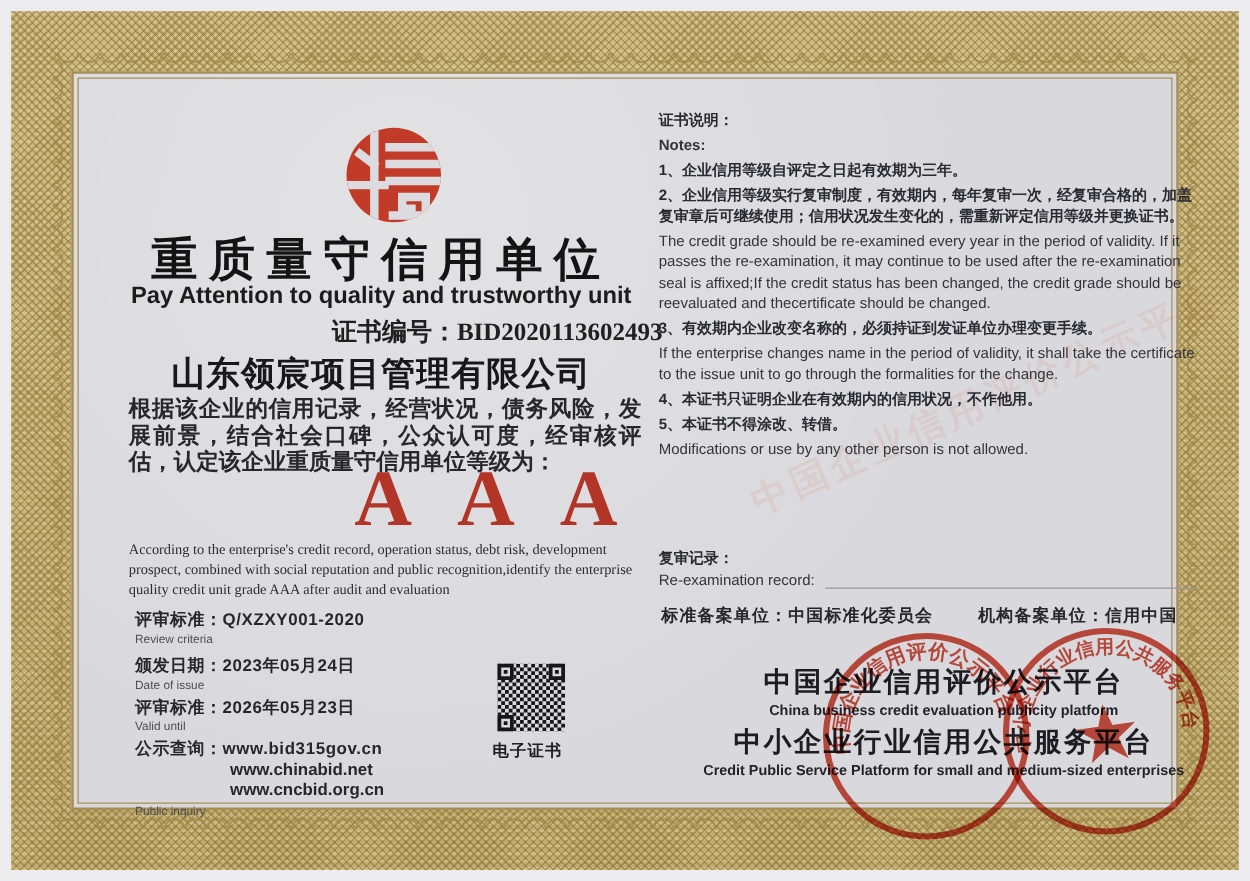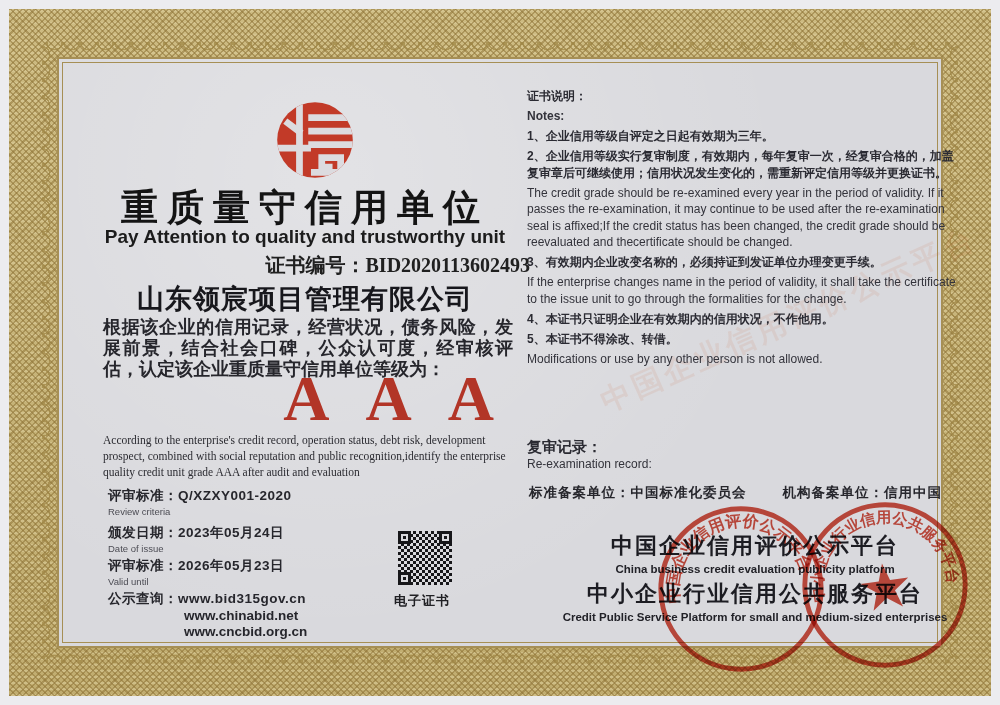--- a/index.html
+++ b/index.html
@@ -57,22 +57,22 @@
       background-size:6px 6px;position:absolute;}
   .qr i{position:absolute;width:13px;height:13px;border:3px solid #17171a;background:#dadade;box-sizing:border-box;}
   .qr i::after{content:'';position:absolute;inset:2px;background:#17171a;}
   .qr i.tl{left:0;top:0}.qr i.tr{right:0;top:0}.qr i.bl{left:0;bottom:0}
   .qrlabel{left:394px;top:592px;width:70px;font-size:13px;font-weight:bold;color:#202024;letter-spacing:1px;}
   
   .notes{left:527px;top:88px;width:432px;font-size:12px;line-height:1.38;color:#2e2e36;}
   .notes p{margin:0 0 3.5px;}
   .notes p.cn{font-weight:bold;color:#2a2a32;}
   .notes p.en{font-weight:normal;color:#33333b;}
-  .reexam-cn{left:527px;top:438px;font-size:15px;font-weight:bold;color:#2a2a32;}
-  .reexam-en{left:527px;top:457px;width:430px;font-size:12px;color:#33333b;display:flex;align-items:flex-start;flex-direction:column;}
+  .reexam-cn{left:527px;top:438px;font-size:12px;font-weight:bold;color:#2a2a32;}
+  .reexam-en{left:527px;top:457px;width:430px;font-size:12px;color:#33333b;display:flex;align-items:center;}
   .reexam-en .line{flex:1;border-bottom:1px solid #95959c;margin-left:8px;height:12px;}
   .filing{left:529px;top:484px;width:430px;font-size:13.5px;font-weight:bold;color:#26262c;
           letter-spacing:1px;display:flex;gap:36px;white-space:nowrap;}
   .platform{left:545px;top:531px;width:420px;text-align:center;}
   .platform .cnl{font-size:22px;font-weight:bold;color:#1c1c22;letter-spacing:2px;white-space:nowrap;}
   .platform .enl{font-size:11.5px;font-weight:bold;color:#222228;margin:2px 0 4px;}
   
   .stamp{position:absolute;width:176px;height:176px;mix-blend-mode:multiply;opacity:.88;}
   .stamp.s1{left:653px;top:501px;transform:rotate(-14deg);}
   .stamp.s2{left:797px;top:497px;transform:rotate(-8deg);}
@@ -131,20 +131,21 @@
       <div class="sub">Date of issue</div>
     </div>
     <div class="abs fieldgroup" style="top:557px;">
       <div class="fline"><span>评审标准：</span><span>2026年05月23日</span></div>
       <div class="sub">Valid until</div>
     </div>
     <div class="abs fieldgroup" style="top:590px;">
       <div class="fline"><span>公示查询：</span><span>www.bid315gov.cn</span></div>
       <div class="vline">www.chinabid.net</div>
       <div class="vline">www.cncbid.org.cn</div>
+      <div class="sub" style="margin-top:4px;">Public inquiry</div>
     </div>
 
     <div class="qr">
         <i class="tl"></i>
         <i class="tr"></i>
         <i class="bl"></i>
       </div>
     <div class="abs qrlabel">电子证书</div>
 
     <div class="abs notes">

